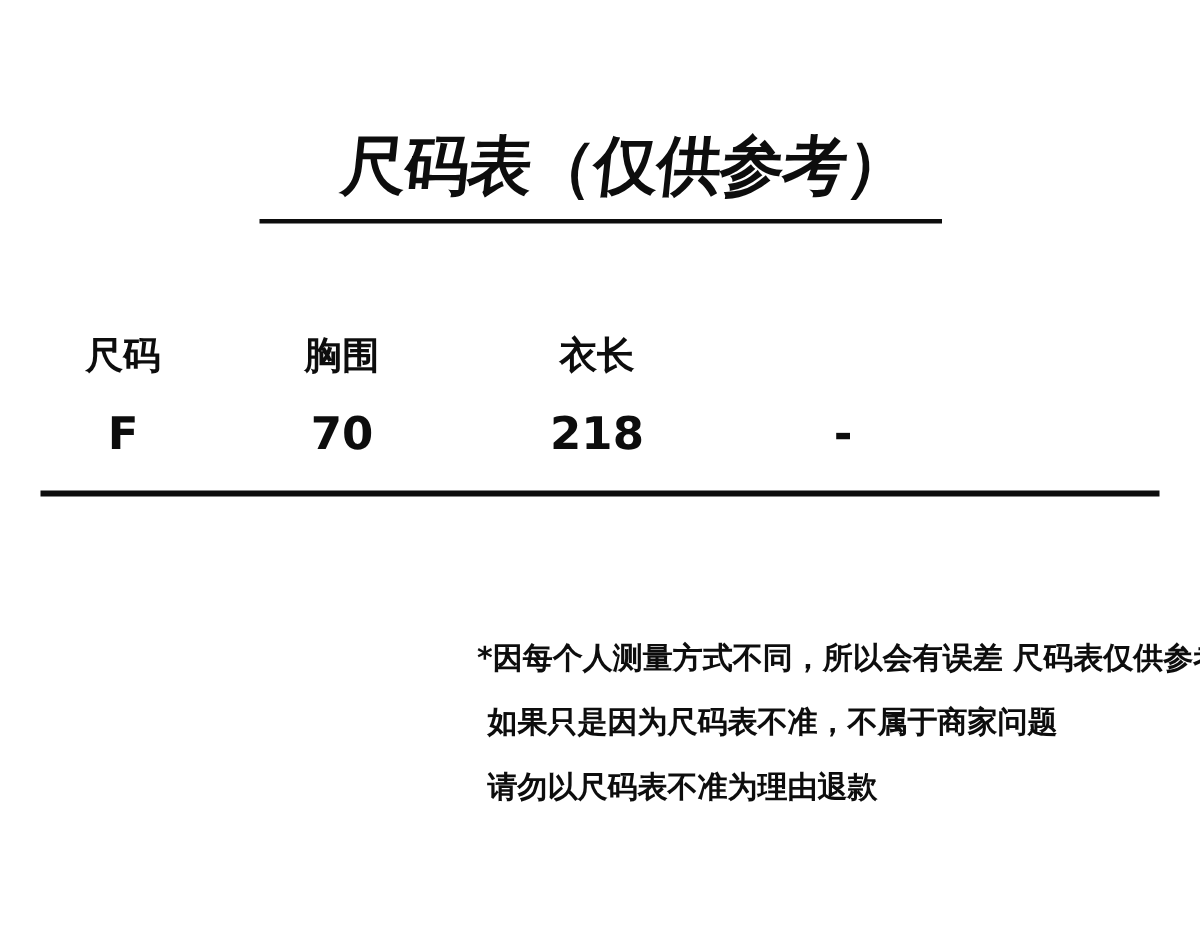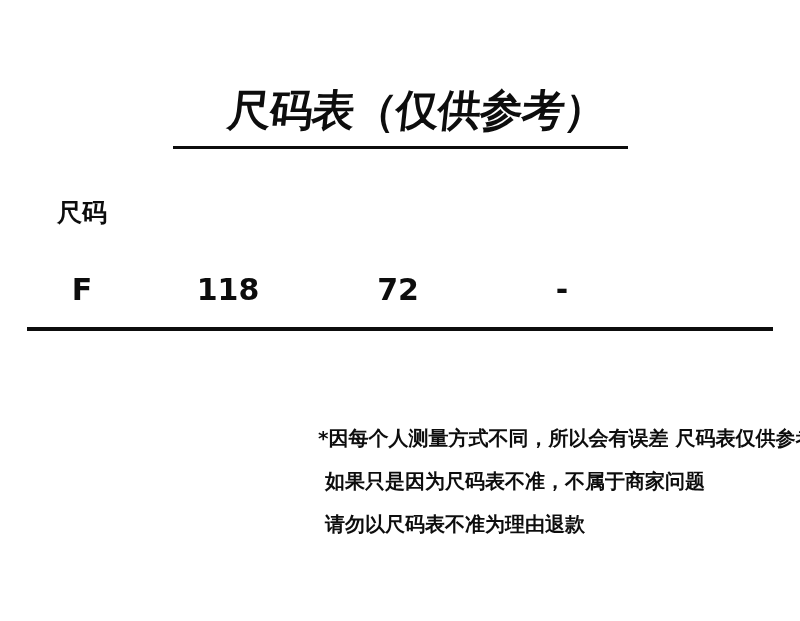--- a/index.html
+++ b/index.html
@@ -40,21 +40,21 @@
   }
 
   
   .size-grid {
     position: absolute;
     left: 27px;
     width: 750px;
     display: grid;
     grid-template-columns: 110px 182px 158px 170px 130px;
   }
-  .size-grid.headers { top: 196px; }
+  .size-grid.headers { top: 220px; }
   .size-grid.values  { top: 272px; }
   .size-grid .cell {
     text-align: center;
     white-space: nowrap;
   }
   .headers .cell {
     font-size: 25px;
     font-weight: 800;
   }
   .values .cell {
@@ -91,26 +91,28 @@
 <body>
 
 <div class="title-wrap">
   <div class="title-box">
     <span class="title-text">尺码表（仅供参考）</span>
   </div>
 </div>
 
 <div class="size-grid headers">
   <div class="cell">尺码</div>
+  <div class="cell">胸围</div>
+  <div class="cell">衣长</div>
 </div>
 
 <div class="size-grid values">
   <div class="cell">F</div>
-  <div class="cell">118</div>
-  <div class="cell">72</div>
+  <div class="cell">70</div>
+  <div class="cell">218</div>
   <div class="cell">-</div>
 </div>
 
 <div class="divider"></div>
 
 <div class="notes">
   <p class="note-line">*因每个人测量方式不同，所以会有误差 尺码表仅供参考</p>
   <p class="note-line indented">如果只是因为尺码表不准，不属于商家问题</p>
   <p class="note-line indented">请勿以尺码表不准为理由退款</p>
 </div>

